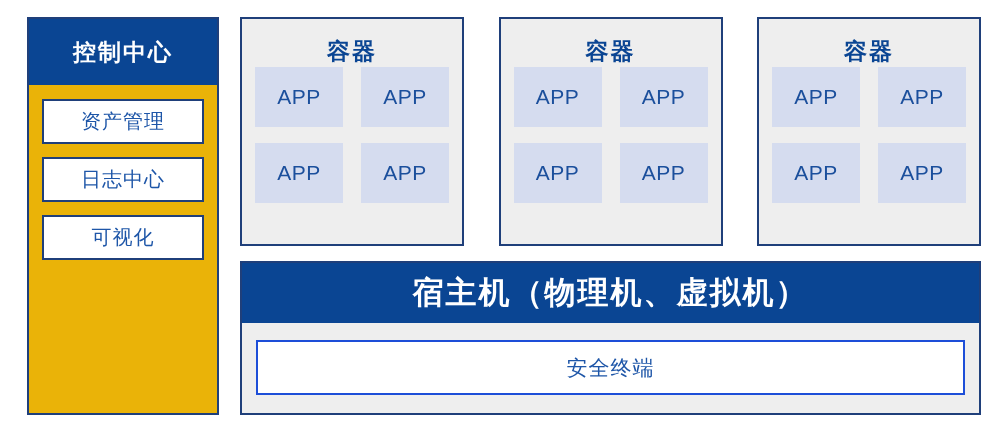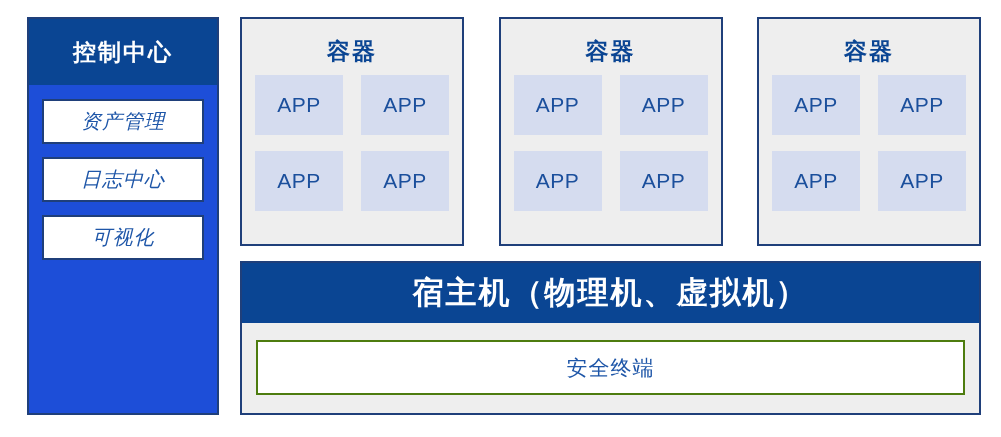--- a/index.html
+++ b/index.html
@@ -22,38 +22,37 @@
   }
 
   
   .sidebar {
     position: absolute;
     left: 27px;
     top: 17px;
     width: 192px;
     height: 398px;
     border: 2px solid #1f3f7a;
-    background: #1d4ed8;
+    background: #eab308;
     box-sizing: border-box;
   }
   .sidebar-header {
     height: 66px;
     background: #0a4593;
     color: #ffffff;
     font-size: 23px;
     font-weight: bold;
     letter-spacing: 2px;
     display: flex;
     align-items: center;
     justify-content: center;
   }
   .sidebar-items {
     padding: 14px 13px 8px 13px;
     box-sizing: border-box;
-    font-style: italic;
   }
   .sidebar-item {
     height: 45px;
     margin-bottom: 13px;
     background: #ffffff;
     border: 2px solid #1f3f7a;
     box-sizing: border-box;
     display: flex;
     align-items: center;
     justify-content: center;
@@ -82,21 +81,20 @@
   }
   .container-panel {
     width: 224px;
     height: 229px;
     border: 2px solid #1f3f7a;
     background: #eeeeee;
     box-sizing: border-box;
     display: flex;
     flex-direction: column;
     align-items: center;
-    gap: 8px;
   }
   .container-title {
     margin-top: 17px;
     color: #0a4593;
     font-size: 23px;
     font-weight: bold;
     letter-spacing: 2px;
   }
   .app-grid {
     width: 194px;
@@ -138,21 +136,21 @@
     align-items: center;
     justify-content: center;
   }
   .host-body {
     padding: 17px 14px 0 14px;
     box-sizing: border-box;
   }
   .secure-terminal {
     height: 55px;
     background: #ffffff;
-    border: 2px solid #4d7c0f;
+    border: 2px solid #1d4ed8;
     box-sizing: border-box;
     display: flex;
     align-items: center;
     justify-content: center;
     color: #1e56a8;
     font-size: 21px;
     letter-spacing: 1px;
   }
 </style>
 </head>

